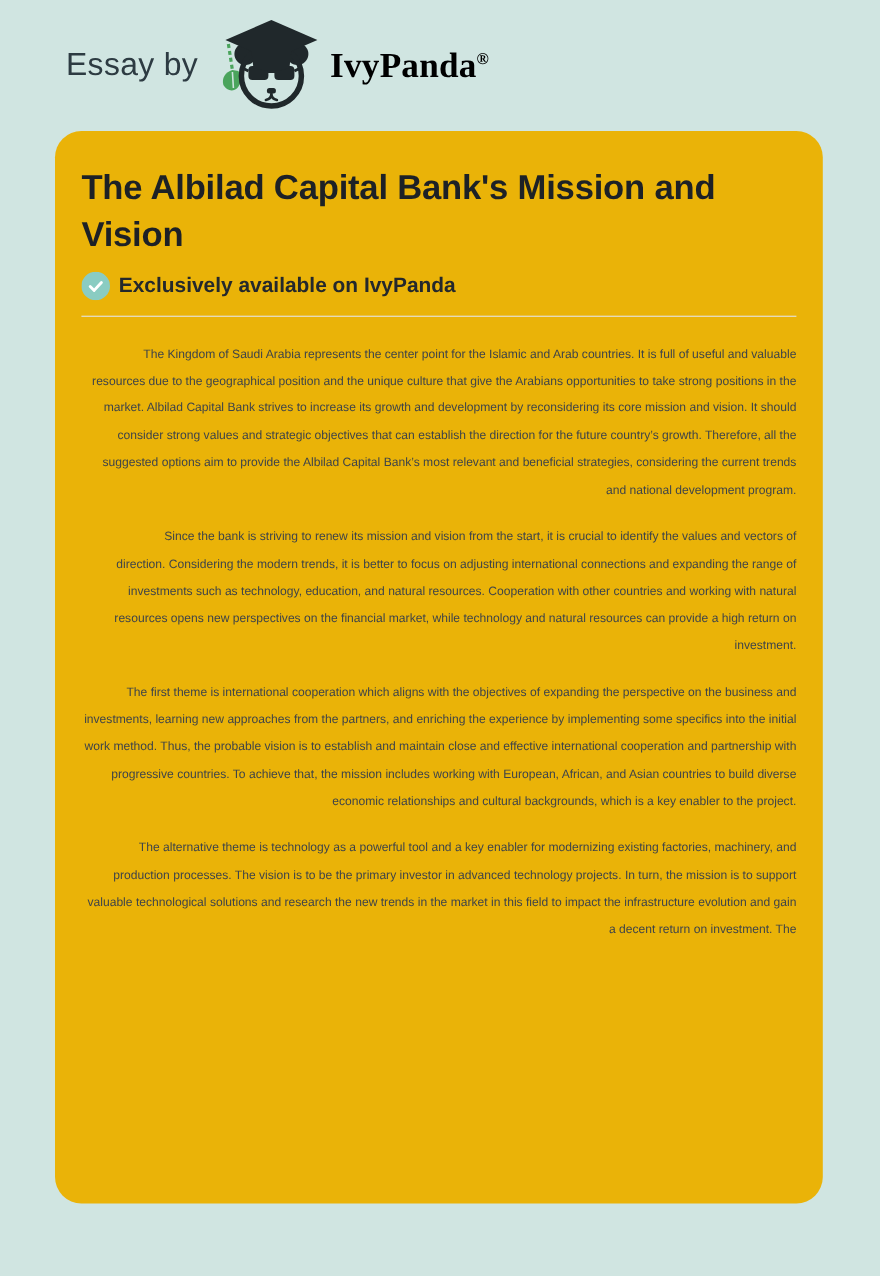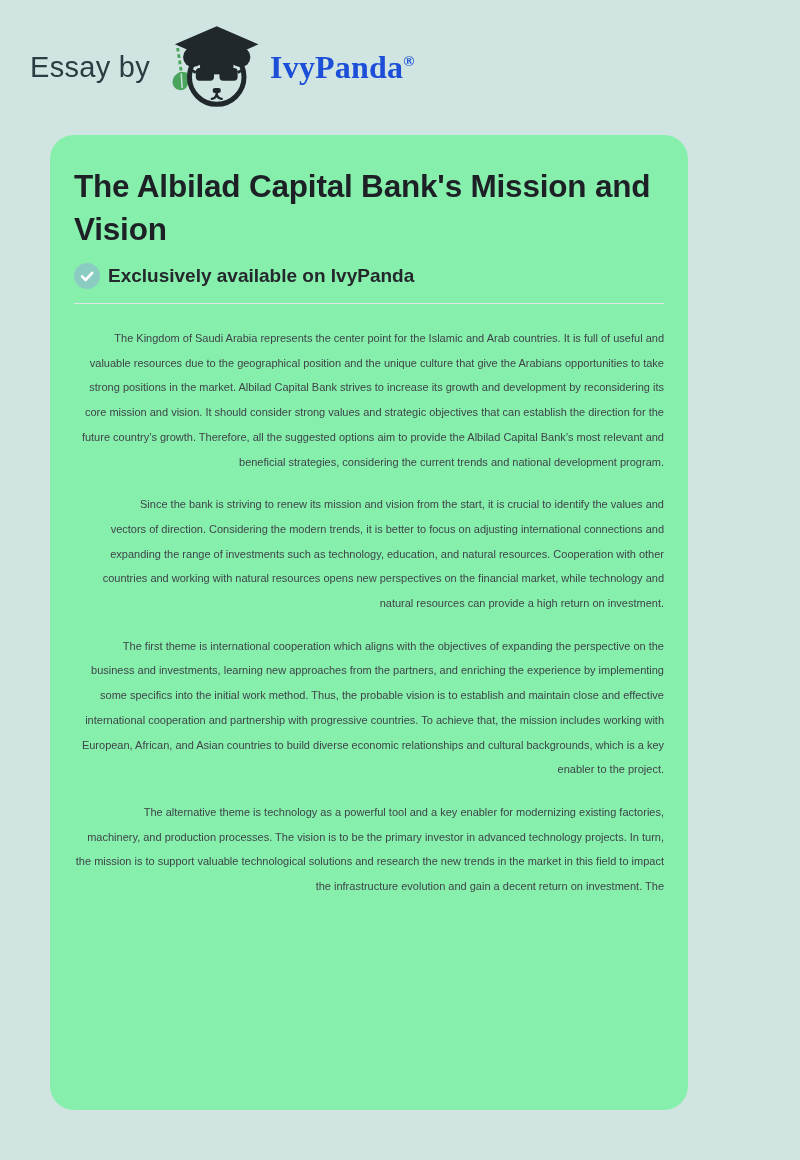--- a/index.html
+++ b/index.html
@@ -11,22 +11,22 @@
     height: 1160px;
     background: #d0e5e1;
     font-family: "Liberation Sans", sans-serif;
     overflow: hidden;
   }
 
   
   .site-header {
     display: flex;
     align-items: center;
-    height: 135px;
-    padding-left: 30px;
+    height: 119px;
+    padding-left: 60px;
     box-sizing: border-box;
   }
   .essay-by {
     font-size: 29px;
     color: #2d3b42;
     letter-spacing: 0.3px;
   }
   .logo-group {
     display: flex;
     align-items: center;
@@ -35,36 +35,36 @@
   }
   .logo-svg {
     width: 100px;
     height: 90px;
     display: block;
   }
   .brand {
     font-family: "Liberation Serif", serif;
     font-weight: bold;
     font-size: 32px;
-    color: #1d4ed8;
+    color: #000000;
     margin-left: 6px;
     letter-spacing: 0.2px;
   }
   .brand .reg {
     font-size: 15px;
     vertical-align: super;
     line-height: 0;
   }
 
   
   .essay-card {
     margin-left: 50px;
-    width: 638px;
+    width: 698px;
     height: 975px;
-    background: #86efac;
+    background: #eab308;
     border-radius: 24px;
     box-sizing: border-box;
     padding: 30px 24px 0 24px;
     overflow: hidden;
   }
   .page-title {
     margin: 0;
     font-size: 31.5px;
     line-height: 43px;
     font-weight: bold;

